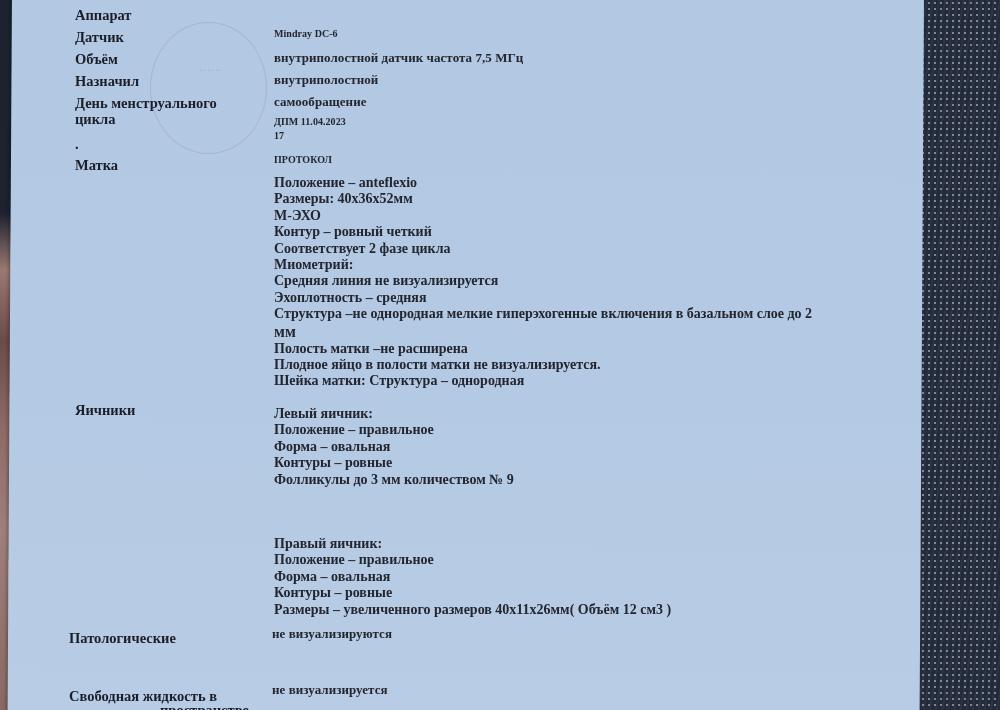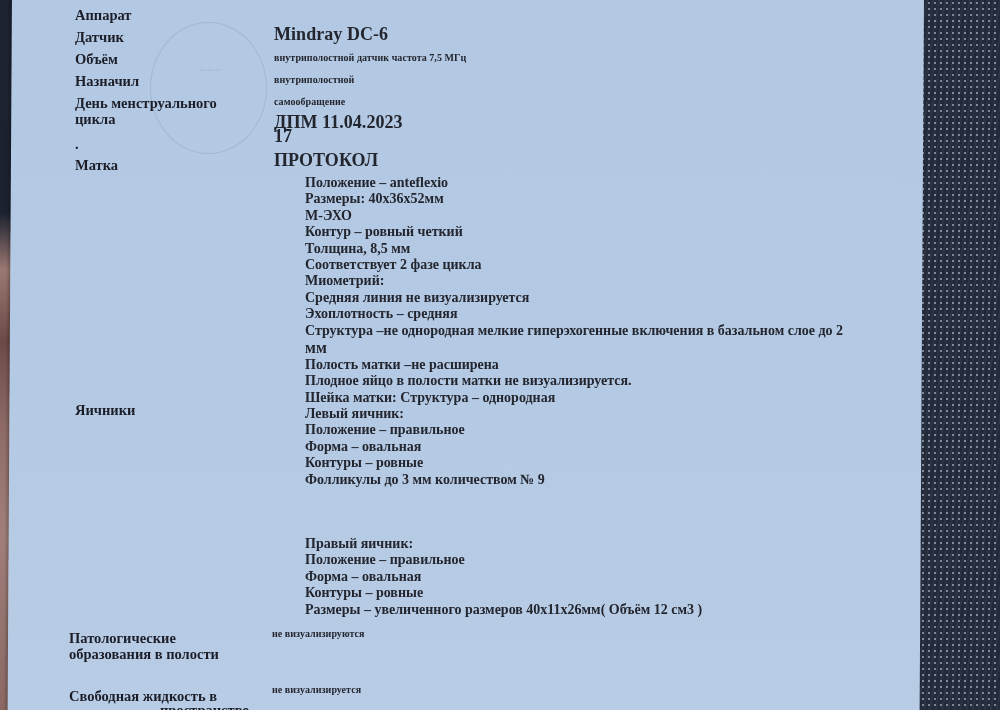--- a/index.html
+++ b/index.html
@@ -35,25 +35,25 @@
     position:absolute; left:175px; top:62px; width:70px;
     font-size:10px; color:rgba(110,125,150,0.35); text-align:center;
     font-family:"Liberation Sans",sans-serif;
   }
   .doc { position:absolute; left:0; top:0; width:938px; height:710px; color:#1a1c24; }
   .lbl {
     position:absolute; left:75px; font-weight:bold; font-size:14.5px; line-height:16px;
     color:#1b1e28; width:175px;
   }
   .val {
-    position:absolute; left:274px; font-weight:bold; font-size:10px; line-height:16.4px;
+    position:absolute; left:274px; font-weight:bold; font-size:13px; line-height:16.4px;
     color:#23262f; letter-spacing:0.05px;
   }
-  .val.large { font-size:18px; }
-  .block { position:absolute; left:274px; font-weight:bold; font-size:14px; line-height:16.4px; color:#23262f;margin-left:31px; }
+  .val.large { font-size:10px; }
+  .block { position:absolute; left:274px; font-weight:bold; font-size:14px; line-height:16.4px; color:#23262f; }
   .block div { white-space:nowrap; }
   .clip { position:absolute; left:75px; top:702px; font-weight:bold; font-size:14.5px; color:#1b1e28; }
 </style>
 </head>
 <body>
 
 <div class="bg-left"></div>
 <div class="bg-right"></div>
 <div class="paper"></div>
 <div class="stamp"></div>
@@ -75,21 +75,20 @@
   <div class="val" style="top:94px">самообращение</div>
   <div class="val large" style="top:114px">ДПМ 11.04.2023</div>
   <div class="val large" style="top:128px">17</div>
   <div class="val large" style="top:152px">ПРОТОКОЛ</div>
 
   <div class="block" style="top:175px">
     <div>Положение – anteflexio</div>
     <div>Размеры: 40x36x52мм</div>
     <div>М-ЭХО</div>
     <div>Контур – ровный четкий</div>
-    <div>Толщина, 8,5 мм</div>
     <div>Соответствует 2 фазе цикла</div>
     <div>Миометрий:</div>
     <div>Средняя линия не визуализируется</div>
     <div>Эхоплотность – средняя</div>
     <div>Структура –не однородная мелкие гиперэхогенные включения в базальном слое до 2</div>
     <div style="font-size:16px;line-height:18px">мм</div>
     <div>Полость матки –не расширена</div>
     <div>Плодное яйцо в полости матки не визуализируется.</div>
     <div>Шейка матки: Структура – однородная</div>
   </div>
@@ -105,20 +104,19 @@
   <div class="block" style="top:536px">
     <div>Правый яичник:</div>
     <div>Положение – правильное</div>
     <div>Форма – овальная</div>
     <div>Контуры – ровные</div>
     <div>Размеры – увеличенного размеров 40x11x26мм( Объём 12 см3 )</div>
   </div>
 
   <div class="lbl" style="top:630px;left:69px;width:180px">
     <div>Патологические</div>
-    <div>образования в полости</div>
   </div>
   <div class="val" style="top:626px;left:272px">не визуализируются</div>
 
   <div class="lbl" style="top:688px;left:69px;width:190px">Свободная жидкость в</div>
   <div class="val" style="top:682px;left:272px">не визуализируется</div>
   <div class="clip" style="left:160px">пространстве</div>
 </div>
 
 </body></html>

